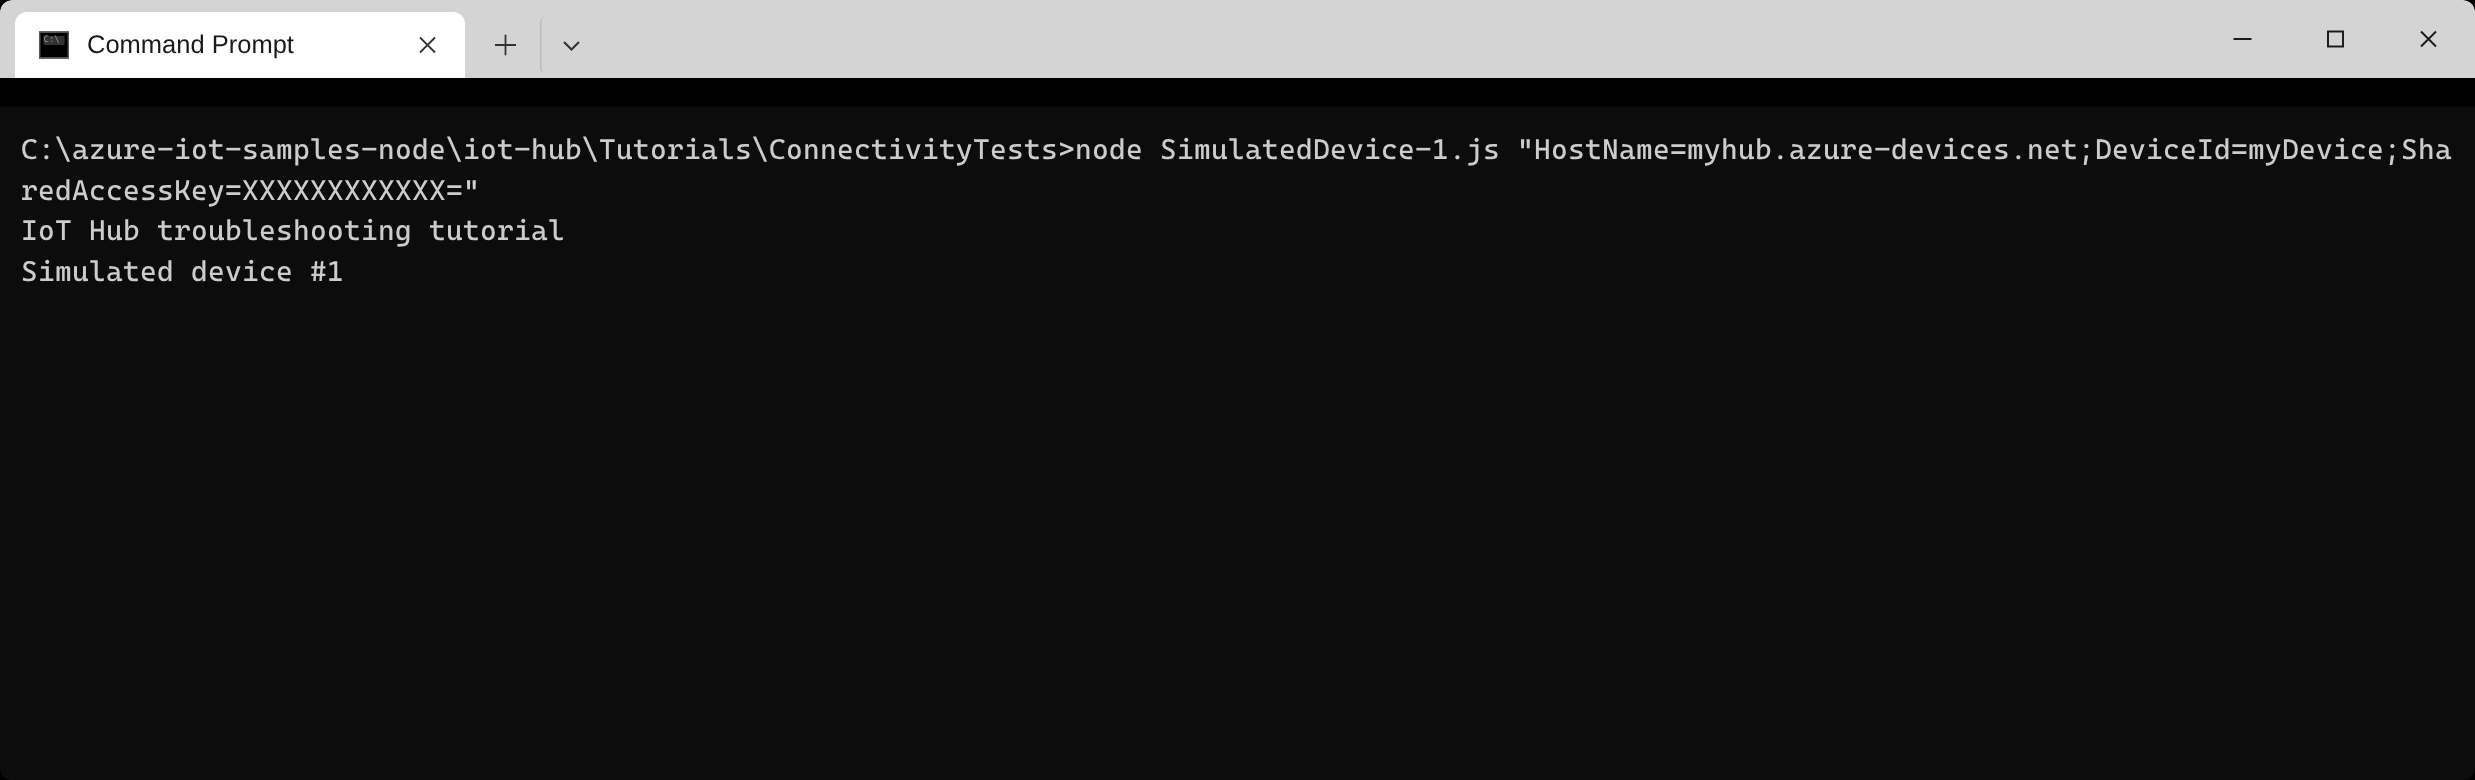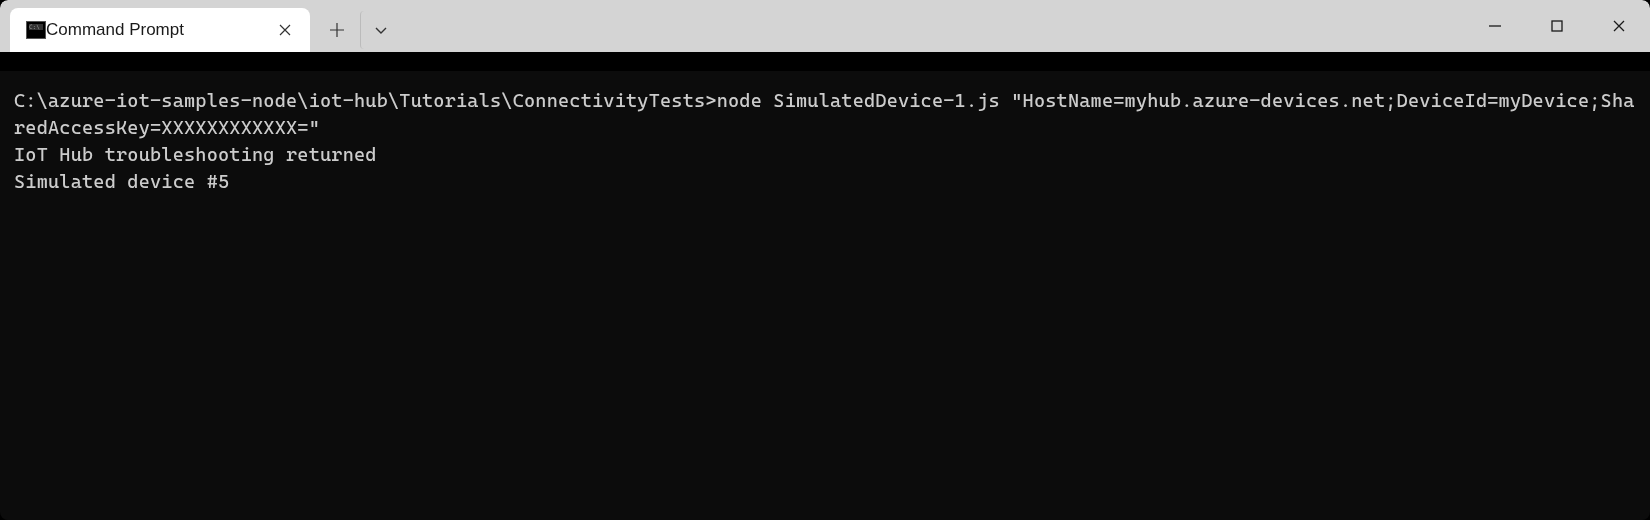--- a/index.html
+++ b/index.html
@@ -35,20 +35,21 @@
 
     .tab {
       height: 44px;
       background: #ffffff;
       border-radius: 8px 8px 0 0;
       display: flex;
       align-items: center;
       padding: 0 14px 0 16px;
       min-width: 300px;
       position: relative;
+      gap: 12px;
     }
 
     .tab-icon {
       width: 20px;
       height: 18px;
       background: #000000;
       border: 1px solid #555;
       display: flex;
       align-items: center;
       justify-content: center;
@@ -196,17 +197,17 @@
     <div class="win-btn close-btn">
       <svg width="14" height="14" viewBox="0 0 14 14">
         <path d="M2 2 L12 12 M12 2 L2 12" stroke="#1a1a1a" stroke-width="1.3" fill="none"></path>
       </svg>
     </div>
   </div>
 </div>
 
 <div class="terminal-body">
   <div class="terminal-line">C:\azure-iot-samples-node\iot-hub\Tutorials\ConnectivityTests&gt;node SimulatedDevice-1.js "HostName=myhub.azure-devices.net;DeviceId=myDevice;SharedAccessKey=XXXXXXXXXXXX="</div>
-  <div class="terminal-line">IoT Hub troubleshooting returned</div>
-  <div class="terminal-line">Simulated device #5</div>
+  <div class="terminal-line">IoT Hub troubleshooting tutorial</div>
+  <div class="terminal-line">Simulated device #1</div>
   <div class="terminal-line">&nbsp;</div>
   <div class="terminal-line">&nbsp;</div>
 </div>
 
 </body></html>

